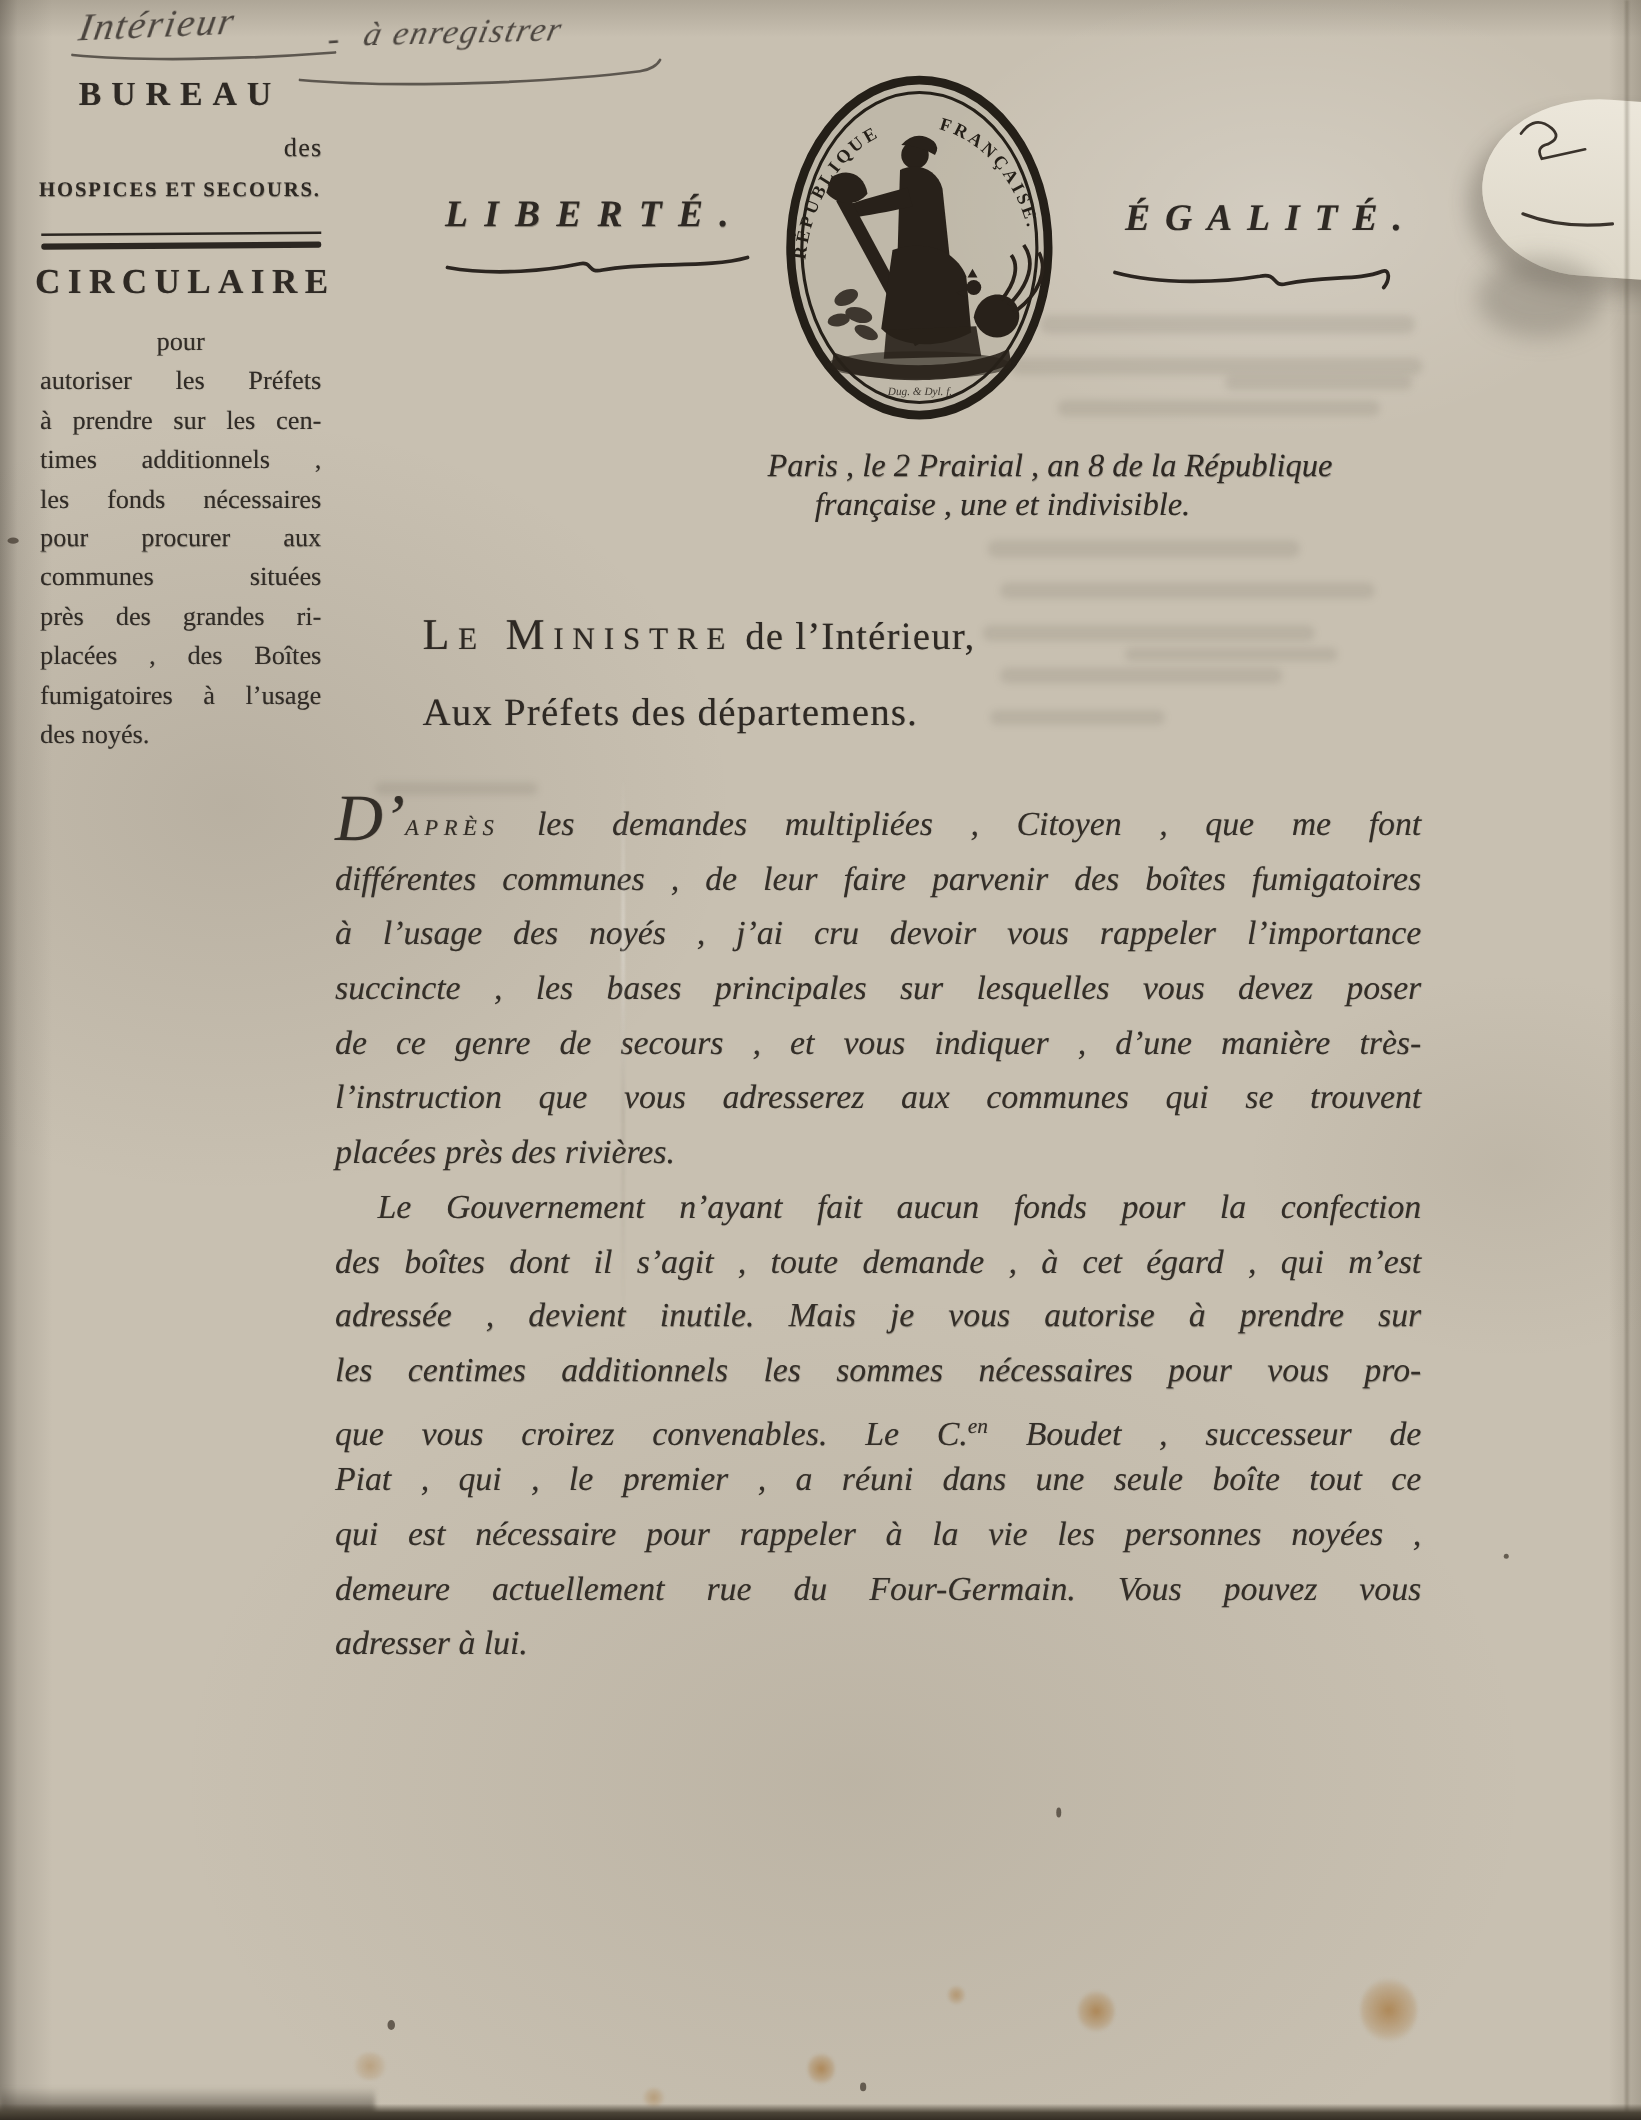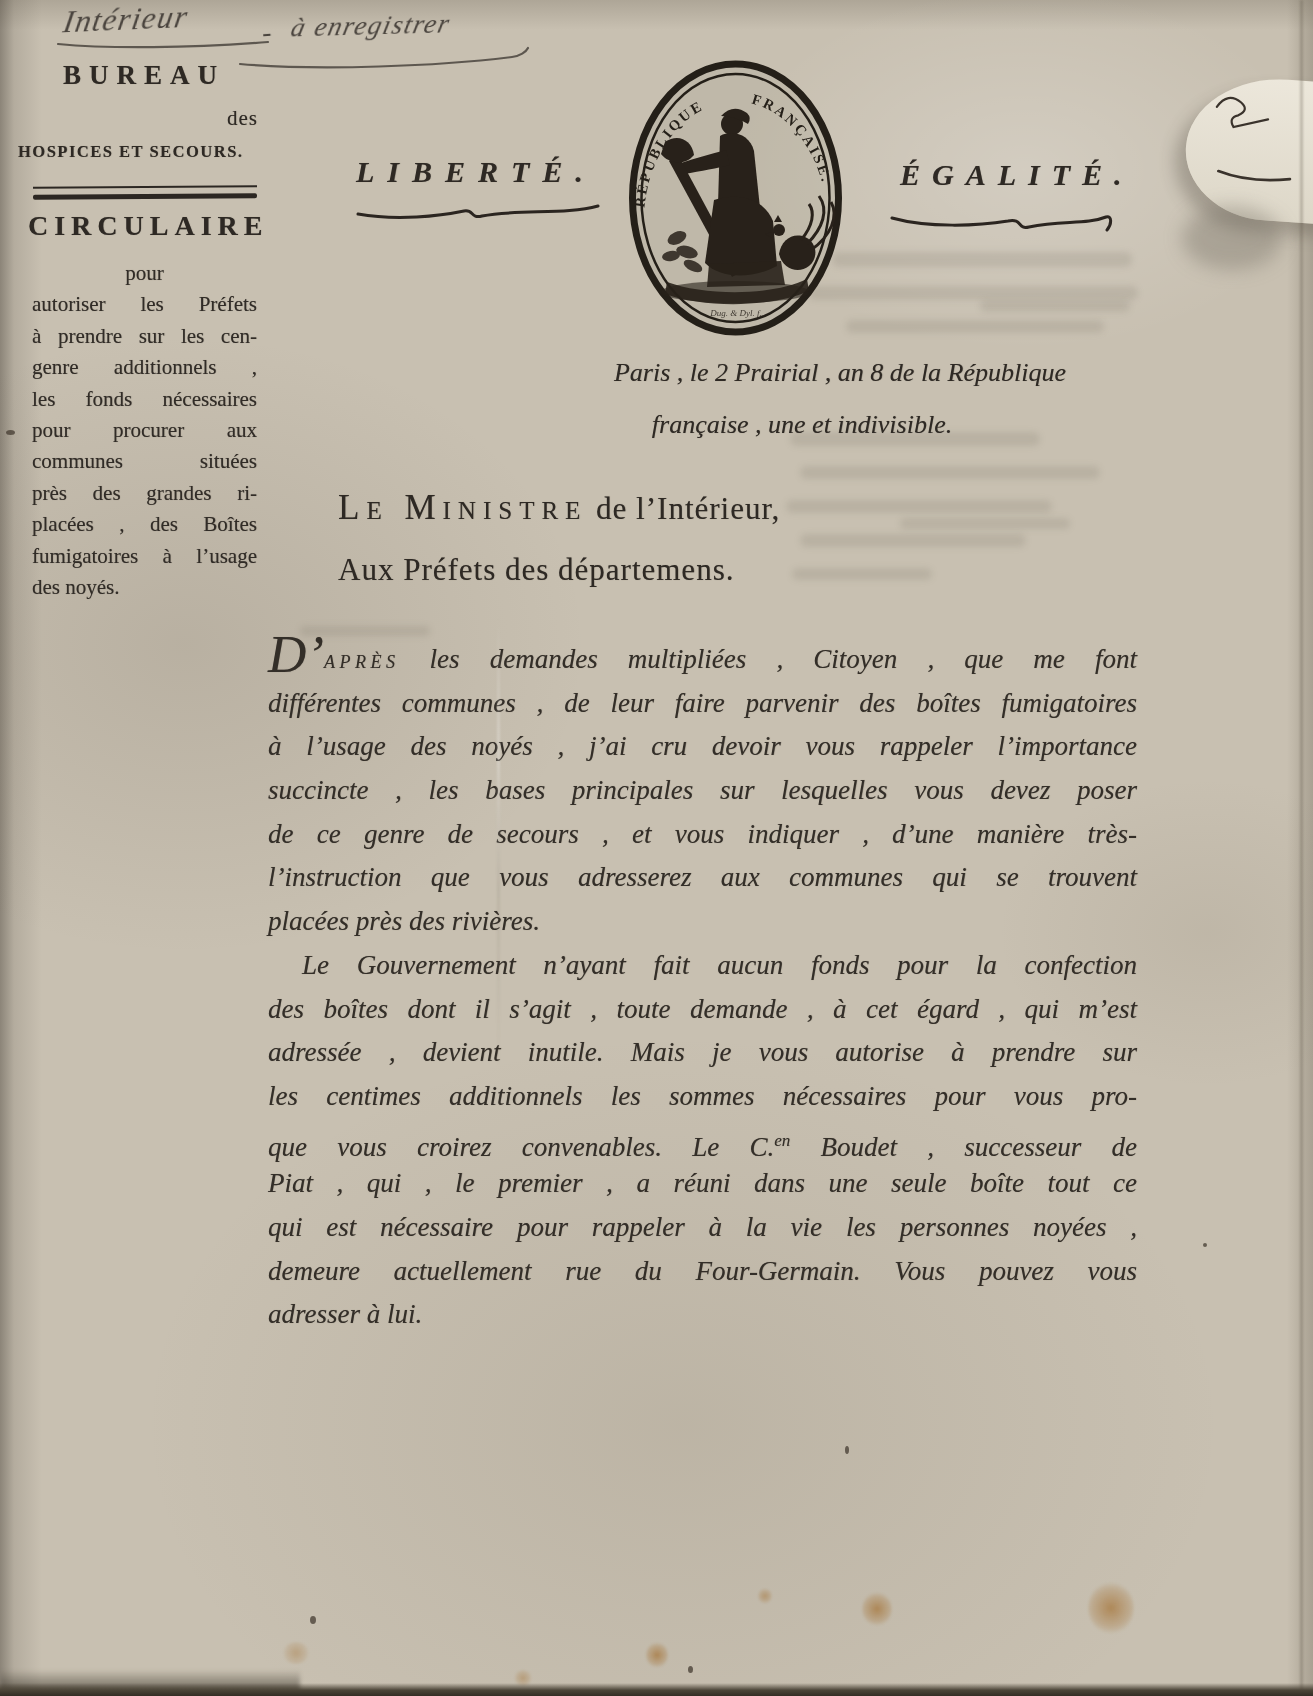--- a/index.html
+++ b/index.html
@@ -33,39 +33,39 @@
   .fragment{left:1186px;top:78px;width:150px;height:142px;background:linear-gradient(180deg,#ece7db,#ddd7c8);
     border-radius:65% 0 0 55% / 52% 0 0 48%;transform:rotate(4deg);
     box-shadow:-10px 12px 16px rgba(70,64,54,0.30);}
   .fragment path{stroke:#3a332c;fill:none;stroke-linecap:round;}
   .fragment-shadow{left:1182px;top:206px;width:100px;height:64px;background:rgba(108,102,92,0.35);
     border-radius:50%;filter:blur(9px);}
 
   
   .bureau1{left:30px;top:60px;width:228px;text-align:center;font-size:27px;font-weight:bold;letter-spacing:8px;}
   .bureau2{left:30px;top:106px;width:228px;text-align:right;font-size:21px;letter-spacing:1px;}
-  .bureau3{left:18px;top:142px;width:252px;text-align:left;font-size:16.5px;font-weight:bold;letter-spacing:1.5px;}
+  .bureau3{left:18px;top:142px;width:252px;text-align:center;font-size:16.5px;font-weight:bold;letter-spacing:1.5px;}
   .rule-thin{left:33px;top:186px;width:224px;height:2px;background:#2c2722;transform:rotate(-0.4deg);}
   .rule-thick{left:33px;top:194px;width:224px;height:5px;background:#2c2722;border-radius:2px;transform:rotate(-0.4deg);}
   .circ-title{left:28px;top:210px;width:232px;text-align:center;font-size:28px;font-weight:bold;letter-spacing:6px;}
   .sidebar-par{left:32px;top:258px;width:225px;font-size:21px;color:#312c27;}
   .sline{height:31.4px;line-height:31.4px;white-space:nowrap;text-align:justify;text-align-last:justify;}
   .sline.c{text-align:center;text-align-last:center;}
   .sline.l{text-align:left;text-align-last:left;}
 
   
   .word-liberte{left:356px;top:155px;font-size:30px;font-style:italic;font-weight:bold;letter-spacing:13px;}
   .word-egalite{left:900px;top:158px;font-size:30px;font-style:italic;font-weight:bold;letter-spacing:12px;}
   .sw path{stroke:#2b2520;stroke-width:3px;fill:none;stroke-linecap:round;}
   .seal{left:623px;top:58px;}
   .seal text{font-family:"Liberation Serif",serif;}
 
   
   .dateline{left:540px;top:358px;width:600px;text-align:center;font-style:italic;font-size:26px;}
-  .dateline .dl2{display:block;margin-top:22px;transform:translateX(-38px);}
+  .dateline .dl2{display:block;margin-top:1px;transform:translateX(-38px);}
 
   
   .ministre{left:338px;top:488px;white-space:nowrap;}
   .ministre .caps{font-variant:small-caps;font-size:35px;letter-spacing:7px;}
   .ministre .rest{font-size:31px;letter-spacing:1px;}
   .addressee{left:338px;top:552px;font-size:31px;letter-spacing:1px;}
 
   
   .body-par{left:268px;top:638px;width:869px;font-style:italic;font-size:27px;color:#332e28;
     text-shadow:0.3px 0.3px 0.7px rgba(48,42,35,0.45);}
@@ -128,21 +128,21 @@
   <div class="abs ink bureau2">des</div>
   <div class="abs ink bureau3">HOSPICES ET SECOURS.</div>
   <div class="abs rule-thin"></div>
   <div class="abs rule-thick"></div>
   <div class="abs ink circ-title">CIRCULAIRE</div>
 
   <div class="abs ink sidebar-par">
     <div class="sline c">pour</div>
     <div class="sline">autoriser les Préfets</div>
     <div class="sline">à prendre sur les cen-</div>
-    <div class="sline">genre additionnels ,</div>
+    <div class="sline">times additionnels ,</div>
     <div class="sline">les fonds nécessaires</div>
     <div class="sline">pour procurer aux</div>
     <div class="sline">communes situées</div>
     <div class="sline">près des grandes ri-</div>
     <div class="sline">placées , des Boîtes</div>
     <div class="sline">fumigatoires à l’usage</div>
     <div class="sline l">des noyés.</div>
   </div>
 
   <div class="abs ink word-liberte">LIBERTÉ.</div>

